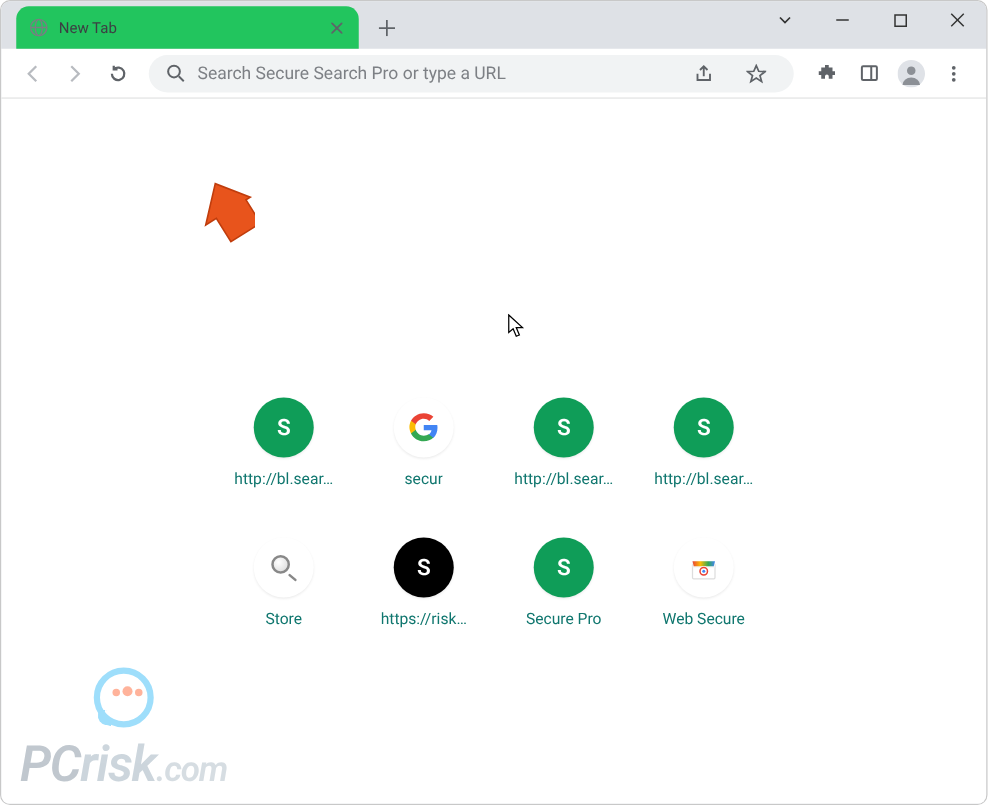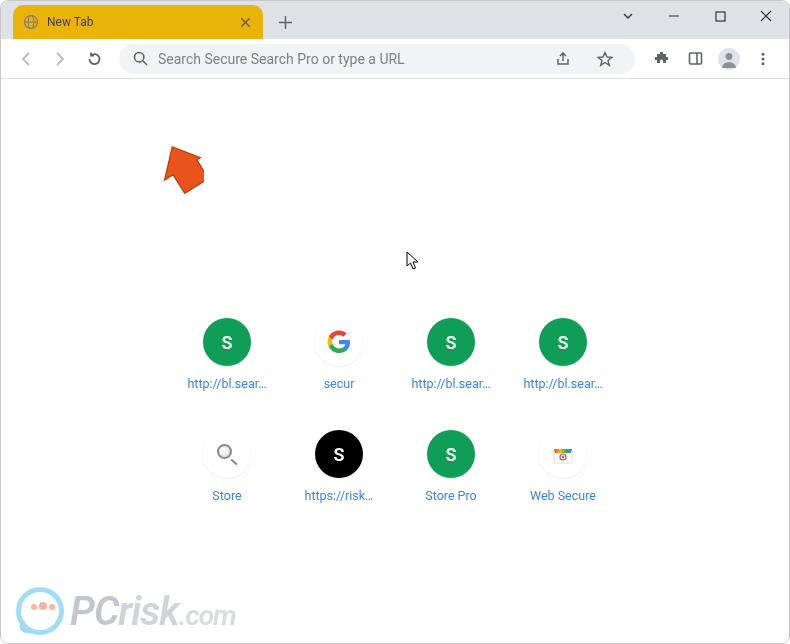--- a/index.html
+++ b/index.html
@@ -20,26 +20,26 @@
   height: 38px;
   background: #dee1e6;
   display: flex;
   align-items: flex-end;
   padding-left: 12px;
   border-radius: 7px 7px 0 0;
 }
 
 .tab {
   height: 34px;
-  background: #eab308;
+  background: #22c55e;
   border-radius: 10px 10px 0 0;
   display: flex;
   align-items: center;
   padding: 0 10px;
-  width: 250px;
+  width: 274px;
   position: relative;
 }
 
 .tab-favicon {
   width: 16px; height: 16px; display: flex; align-items: center; justify-content: center;
 }
 
 .tab-title { font-size: 12px; color: #3c4043; margin-left: 8px; flex: 1; }
 
 .tab-close { width: 16px; height: 16px; display: flex; align-items: center; justify-content: center; color: #5f6368; cursor: pointer; font-size: 13px; }
@@ -94,21 +94,21 @@
   gap: 0;
 }
 
 .shortcut { display: flex; flex-direction: column; align-items: center; justify-content: flex-start; padding-top: 14px; cursor: pointer; border-radius: 6px; }
 
 .shortcut-circle { width: 48px; height: 48px; border-radius: 50%; display: flex; align-items: center; justify-content: center; box-shadow: 0 1px 2px rgba(0,0,0,0.08); }
 .sc-white { background: #fff; }
 .sc-green { background: #0f9d58; color: #fff; font-weight: 600; font-size: 18px; }
 .sc-black { background: #000; color: #fff; font-weight: 600; font-size: 18px; }
 
-.shortcut-label { font-size: 12.5px; color: #3b82f6; margin-top: 10px; max-width: 100px; overflow: hidden; text-overflow: ellipsis; white-space: nowrap; }
+.shortcut-label { font-size: 12.5px; color: #0f766e; margin-top: 10px; max-width: 100px; overflow: hidden; text-overflow: ellipsis; white-space: nowrap; }
 
 .magnifier {
   width: 22px; height: 22px; position: relative;
 }
 .magnifier .glass { width: 15px; height: 15px; border: 2px solid #888; border-radius: 50%; position: absolute; left: 1px; top: 1px; background: radial-gradient(circle at 35% 35%, #fff, #d8d8d8); }
 .magnifier .handle { width: 8px; height: 2px; background: #888; position: absolute; bottom: 2px; right: 0; transform: rotate(40deg); border-radius: 2px; }
 
 .arrow-annotation {
   position: absolute;
   left: 153px;
@@ -127,20 +127,21 @@
   position: absolute;
   left: 15px;
   bottom: 8px;
   display: flex;
   align-items: center;
   gap: 6px;
   opacity: 0.45;
   font-style: italic;
   font-weight: 600;
   color: #6b7b8a;
+  flex-direction: column;
 }
 .watermark .logo-circle {
   width: 48px; height: 48px; border: 5px solid #29b6f6; border-radius: 50%; position: relative;
 }
 .watermark .logo-circle .dot { width: 8px; height: 8px; background: #ff5722; border-radius: 50%; position: absolute; }
 .watermark .logo-circle .d1 { left: 10px; top: 12px; width: 6px; height: 6px; }
 .watermark .logo-circle .d2 { left: 18px; top: 10px; }
 .watermark .logo-circle .d3 { left: 28px; top: 12px; width: 6px; height: 6px; }
 .watermark .logo-circle .tail { width: 12px; height: 12px; border-right: 5px solid #29b6f6; border-top: 5px solid #29b6f6; position: absolute; left: -2px; bottom: -3px; border-radius: 0 8px 0 0; transform: rotate(-170deg); }
 .watermark .brand { font-size: 40px; letter-spacing: -1px; }
@@ -304,21 +305,21 @@
             </div>
         </div>
         <div class="shortcut-label">Store</div>
       </div>
       <div class="shortcut">
         <div class="shortcut-circle sc-black">S</div>
         <div class="shortcut-label">https://risk…</div>
       </div>
       <div class="shortcut">
         <div class="shortcut-circle sc-green">S</div>
-        <div class="shortcut-label">Store Pro</div>
+        <div class="shortcut-label">Secure Pro</div>
       </div>
       <div class="shortcut">
         <div class="shortcut-circle sc-white">
           <svg width="26" height="26" viewBox="0 0 26 26">
               <rect x="4" y="10" width="18" height="12" rx="1" fill="#fff" stroke="#ddd"></rect>
               <rect x="4" y="8" width="18" height="5" fill="#f1f1f1"></rect>
               <path d="M4 8 h18 l-1 4 h-16 z" fill="url(#ws)"></path>
               <defs>
                 <linearGradient id="ws" x1="0" x2="1">
                   <stop offset="0" stop-color="#ea4335"></stop>

